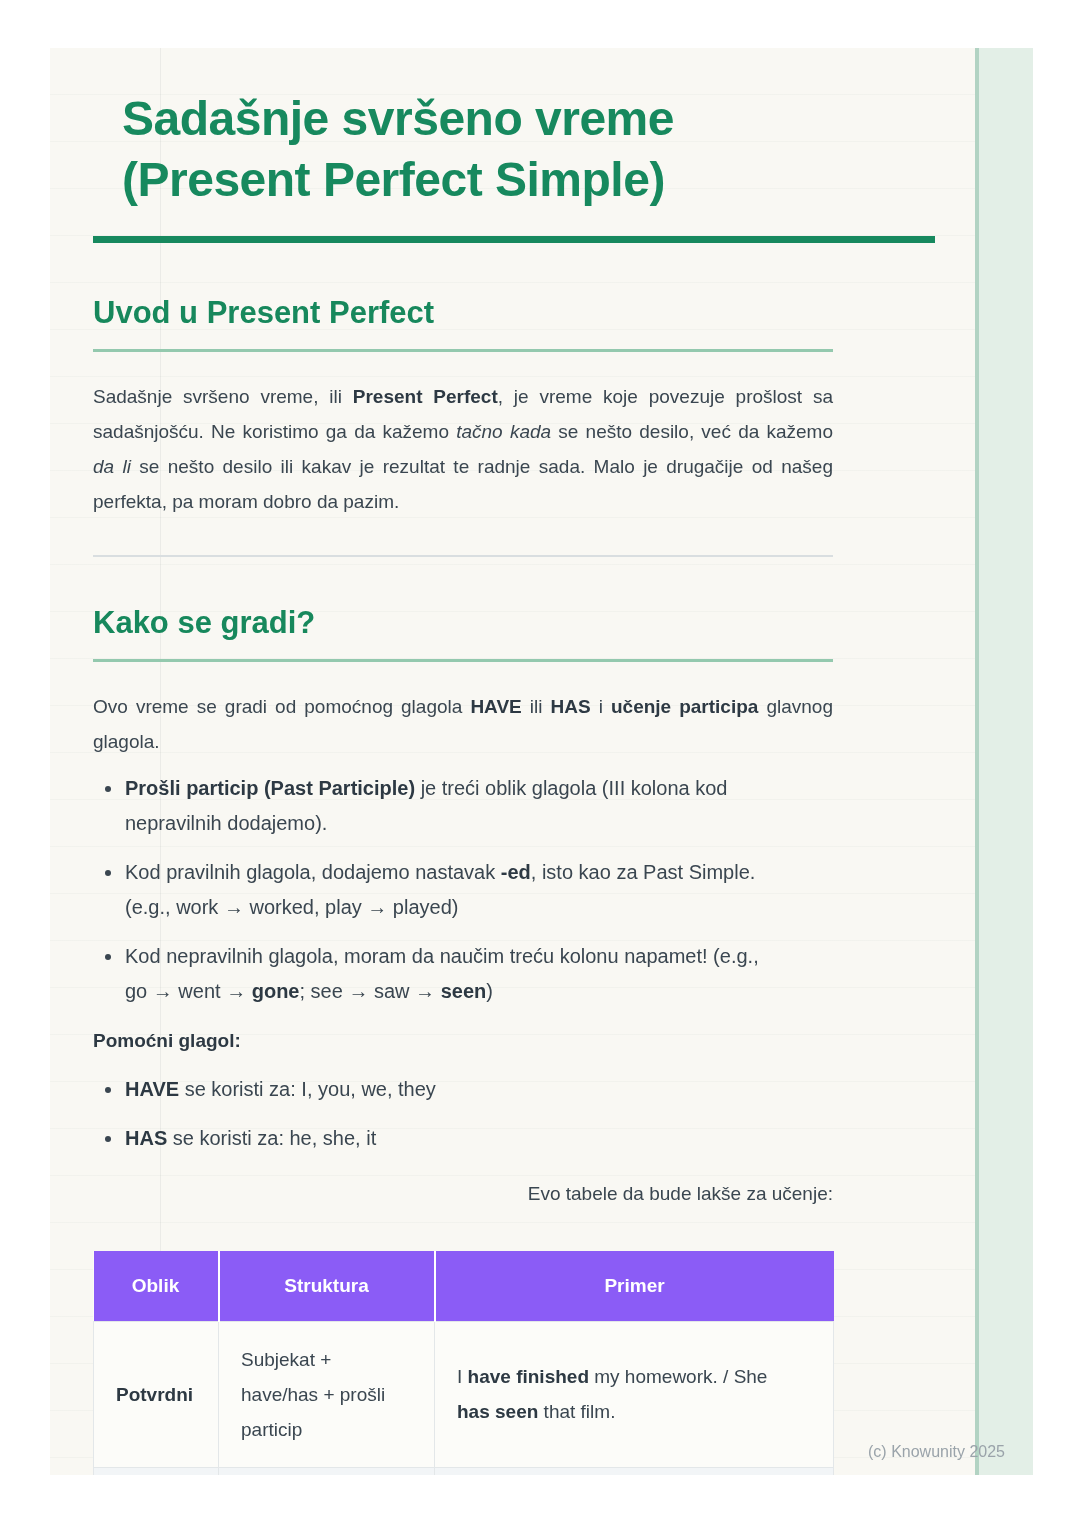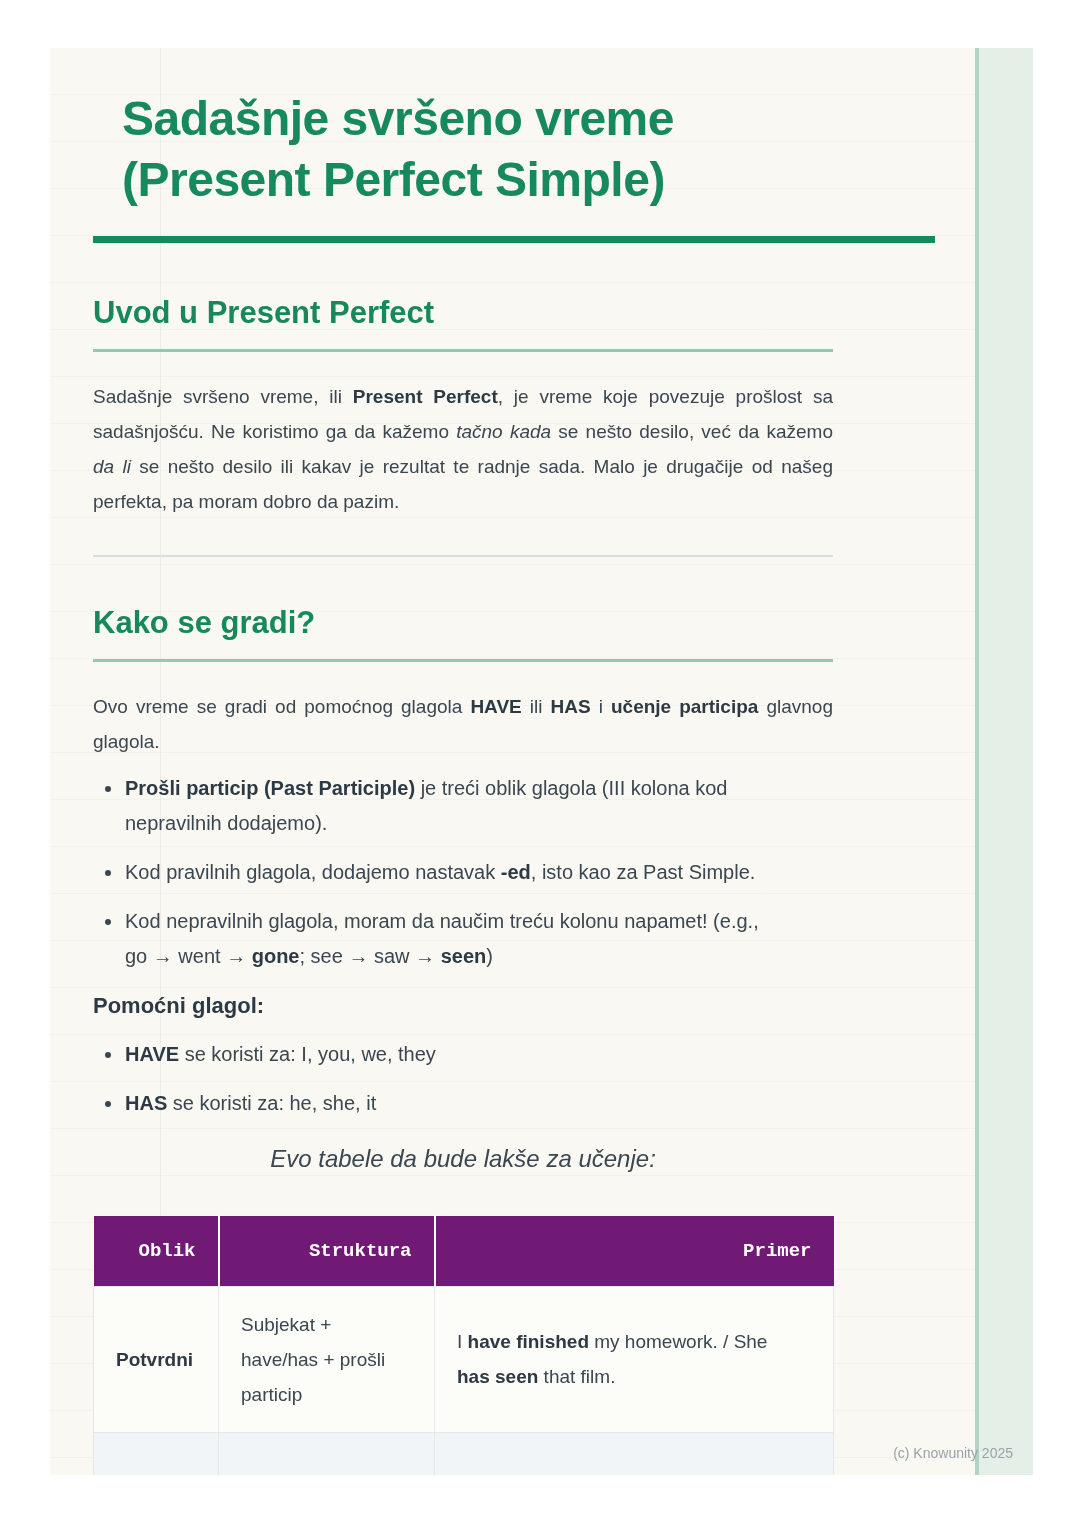--- a/index.html
+++ b/index.html
@@ -50,48 +50,47 @@
   ul.doc-list { margin-top:12px; list-style:none; }
   ul.doc-list li {
     position:relative; padding-left:32px; margin-bottom:14px;
     font-size:20px; line-height:35px; color:#3a4650;
   }
   ul.doc-list li::before {
     content:""; position:absolute; left:12px; top:15px;
     width:6px; height:6px; border-radius:50%; background:#3a4650;
   }
 
-  .aux-heading { margin-top:2px; font-size:22px; line-height:35px; font-weight:700; color:#2d3943; }
+  .aux-heading { margin-top:2px; font-size:19px; line-height:35px; font-weight:700; color:#2d3943; }
   ul.aux-list { margin-top:14px; }
-  .table-lead { margin-top:20px; font-size:24px; line-height:35px; color:#3a4650; text-align:center;font-style:italic; }
+  .table-lead { margin-top:20px; font-size:19px; line-height:35px; color:#3a4650; text-align:right; }
 
   table.gram-table {
     margin-top:40px; width:740px; border-collapse:collapse; table-layout:fixed;
     background:#fcfcf9;
   }
   table.gram-table col.c-oblik { width:125px; }
   table.gram-table col.c-struktura { width:216px; }
   table.gram-table col.c-primer { width:399px; }
   table.gram-table thead th {
-    background:#701a75; color:#ffffff; font-size:19px; font-weight:700;
-    text-align:right; height:70px; padding:0 22px; vertical-align:middle;
+    background:#8b5cf6; color:#ffffff; font-size:19px; font-weight:700;
+    text-align:center; height:70px; padding:0 22px; vertical-align:middle;
     border-right:2px solid #ffffff;
-    font-family:Liberation Mono, monospace;
   }
   table.gram-table thead th:last-child { border-right:none; }
   table.gram-table tbody td {
     border:1px solid #e3e7e9; padding:20px 22px; vertical-align:middle;
     font-size:19px; line-height:35px; color:#3a4650;
   }
   table.gram-table tbody tr.row-clipped { background:#f2f5f7; }
   table.gram-table tbody tr.row-clipped td { height:60px; }
 
   .page-footer {
-    position:absolute; right:20px; bottom:14px; z-index:5;
-    font-size:14px; color:#9aa3aa;
+    position:absolute; right:28px; bottom:14px; z-index:5;
+    font-size:16px; color:#9aa3aa;
   }
 </style>
 </head>
 <body>
 
 <div class="doc-page">
   <div class="faint-vline"></div>
   <div class="green-stripe"></div>
 
   <div class="content">
@@ -107,21 +106,21 @@
     <p class="body-par"><span>Sadašnje svršeno vreme, ili </span><span class="seg-b">Present Perfect</span><span>, je vreme koje povezuje prošlost sa sadašnjošću. Ne koristimo ga da kažemo </span><span class="seg-i">tačno kada</span><span> se nešto desilo, već da kažemo </span><span class="seg-i">da li</span><span> se nešto desilo ili kakav je rezultat te radnje sada. Malo je drugačije od našeg perfekta, pa moram dobro da pazim.</span></p>
 
     <div class="section-divider"></div>
 
     <h2 class="section-heading second">Kako se gradi?</h2>
     <div class="heading-underline"></div>
     <p class="body-par"><span>Ovo vreme se gradi od pomoćnog glagola </span><span class="seg-b">HAVE</span><span> ili </span><span class="seg-b">HAS</span><span> i </span><span class="seg-b">učenje participa</span><span> glavnog glagola.</span></p>
 
     <ul class="doc-list">
       <li><span class="seg-b">Prošli particip (Past Participle)</span><span> je treći oblik glagola (III kolona kod</span><br><span>nepravilnih dodajemo).</span></li>
-      <li><span>Kod pravilnih glagola, dodajemo nastavak </span><span class="seg-b">-ed</span><span>, isto kao za Past Simple.</span><br></li>
+      <li><span>Kod pravilnih glagola, dodajemo nastavak </span><span class="seg-b">-ed</span><span>, isto kao za Past Simple.</span><br><span>(e.g., work → worked, play → played)</span></li>
       <li><span>Kod nepravilnih glagola, moram da naučim treću kolonu napamet! (e.g.,</span><br><span>go → went → </span><span class="seg-b">gone</span><span>; see → saw → </span><span class="seg-b">seen</span><span>)</span></li>
     </ul>
 
     <div class="aux-heading">Pomoćni glagol:</div>
 
     <ul class="doc-list aux-list">
       <li><span class="seg-b">HAVE</span><span> se koristi za: I, you, we, they</span></li>
       <li><span class="seg-b">HAS</span><span> se koristi za: he, she, it</span></li>
     </ul>
 

